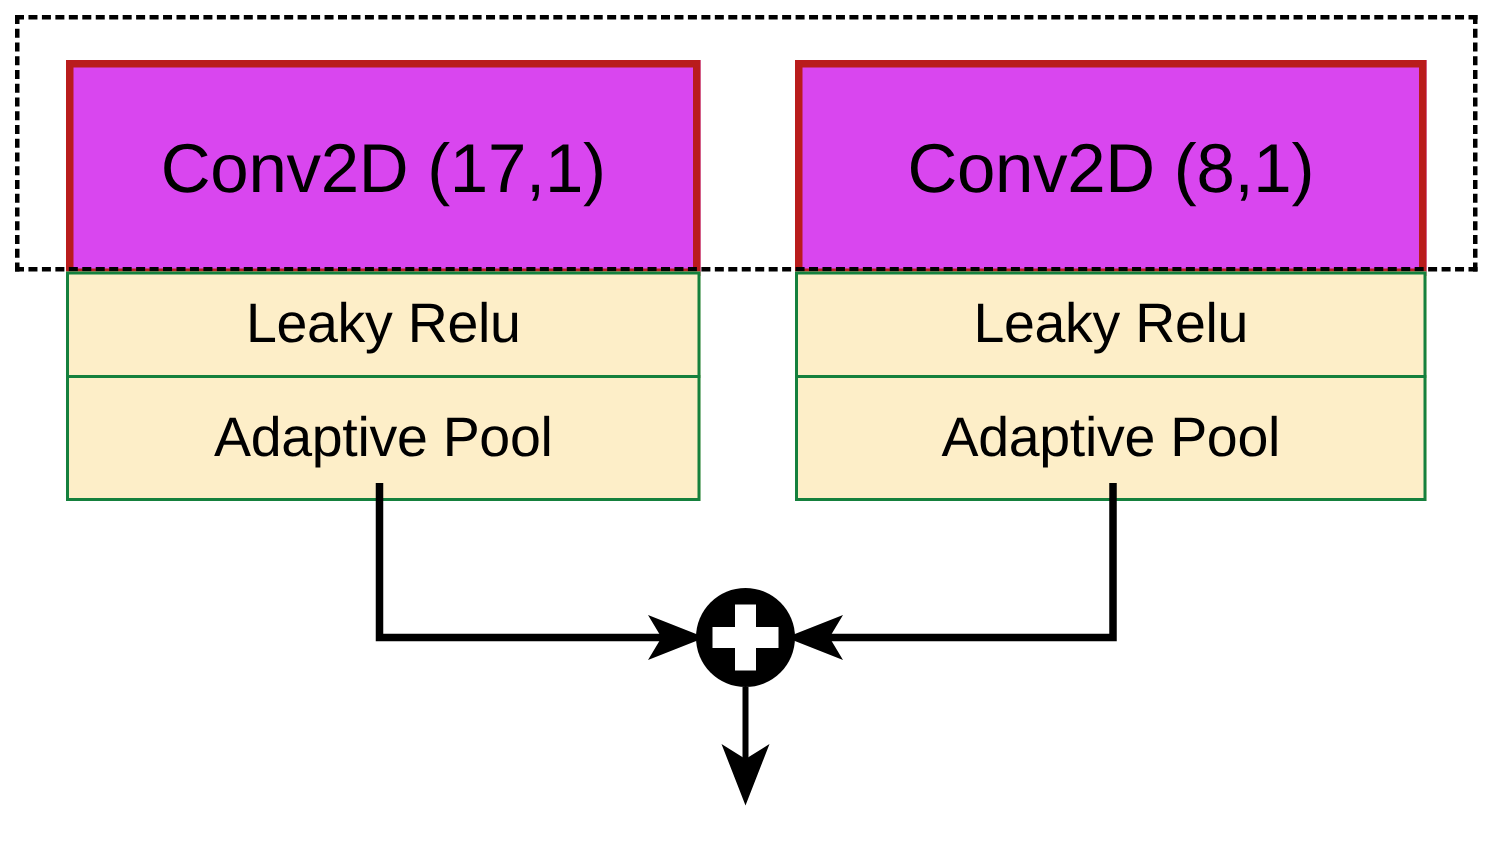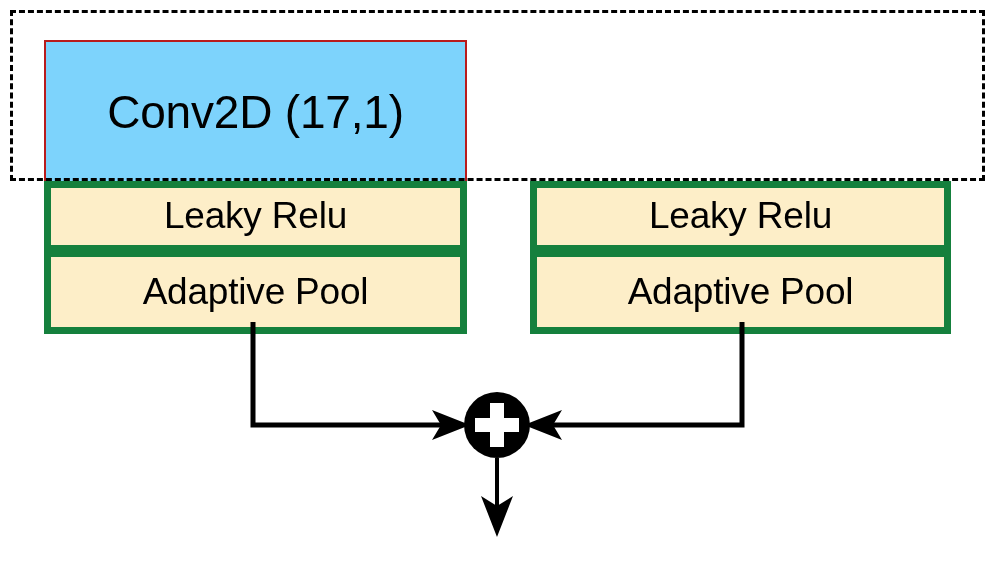--- a/index.html
+++ b/index.html
@@ -38,28 +38,28 @@
     display: flex;
     align-items: center;
     justify-content: center;
     text-align: center;
     color: #000000;
     z-index: 2;
     line-height: 1.05;
     white-space: nowrap;
   }
   .node-conv {
-    background: #7dd3fc;
-    border: 2px solid #b91c1c;
+    background: #d946ef;
+    border: 5px solid #b91c1c;
     font-size: 46px;
     letter-spacing: -0.2px;
   }
   .node-op {
     background: #fdeec8;
-    border: 7px solid #15803d;
+    border: 2px solid #15803d;
     font-size: 37px;
     letter-spacing: -0.2px;
   }
   
   .col-left  { left: 44px;  width: 423px; }
   .col-right { left: 530px; width: 421px; }
 
   .row-conv { top: 40px;  height: 144px; }
   .row-act  { top: 181px; height: 71px; }
   .row-pool { top: 250px; height: 84px; }
@@ -100,20 +100,21 @@
 <div id="canvas">
 
   <div class="dashed-group"></div>
 
   <div class="node node-conv col-left row-conv">Conv2D (17,1)</div>
 
   <div class="node node-op col-left row-act">Leaky Relu</div>
 
   <div class="node node-op col-left row-pool">Adaptive Pool</div>
 
+  <div class="node node-conv col-right row-conv">Conv2D (8,1)</div>
 
   <div class="node node-op col-right row-act">Leaky Relu</div>
 
   <div class="node node-op col-right row-pool">Adaptive Pool</div>
 
   <svg id="wires" viewBox="0 0 997 567">
 
     <path class="wire" d="M 253 322 L 253 425 L 455 425"></path>
     <polygon class="arrowhead" points="470,425 432,410 441,425 432,440"></polygon>
 

